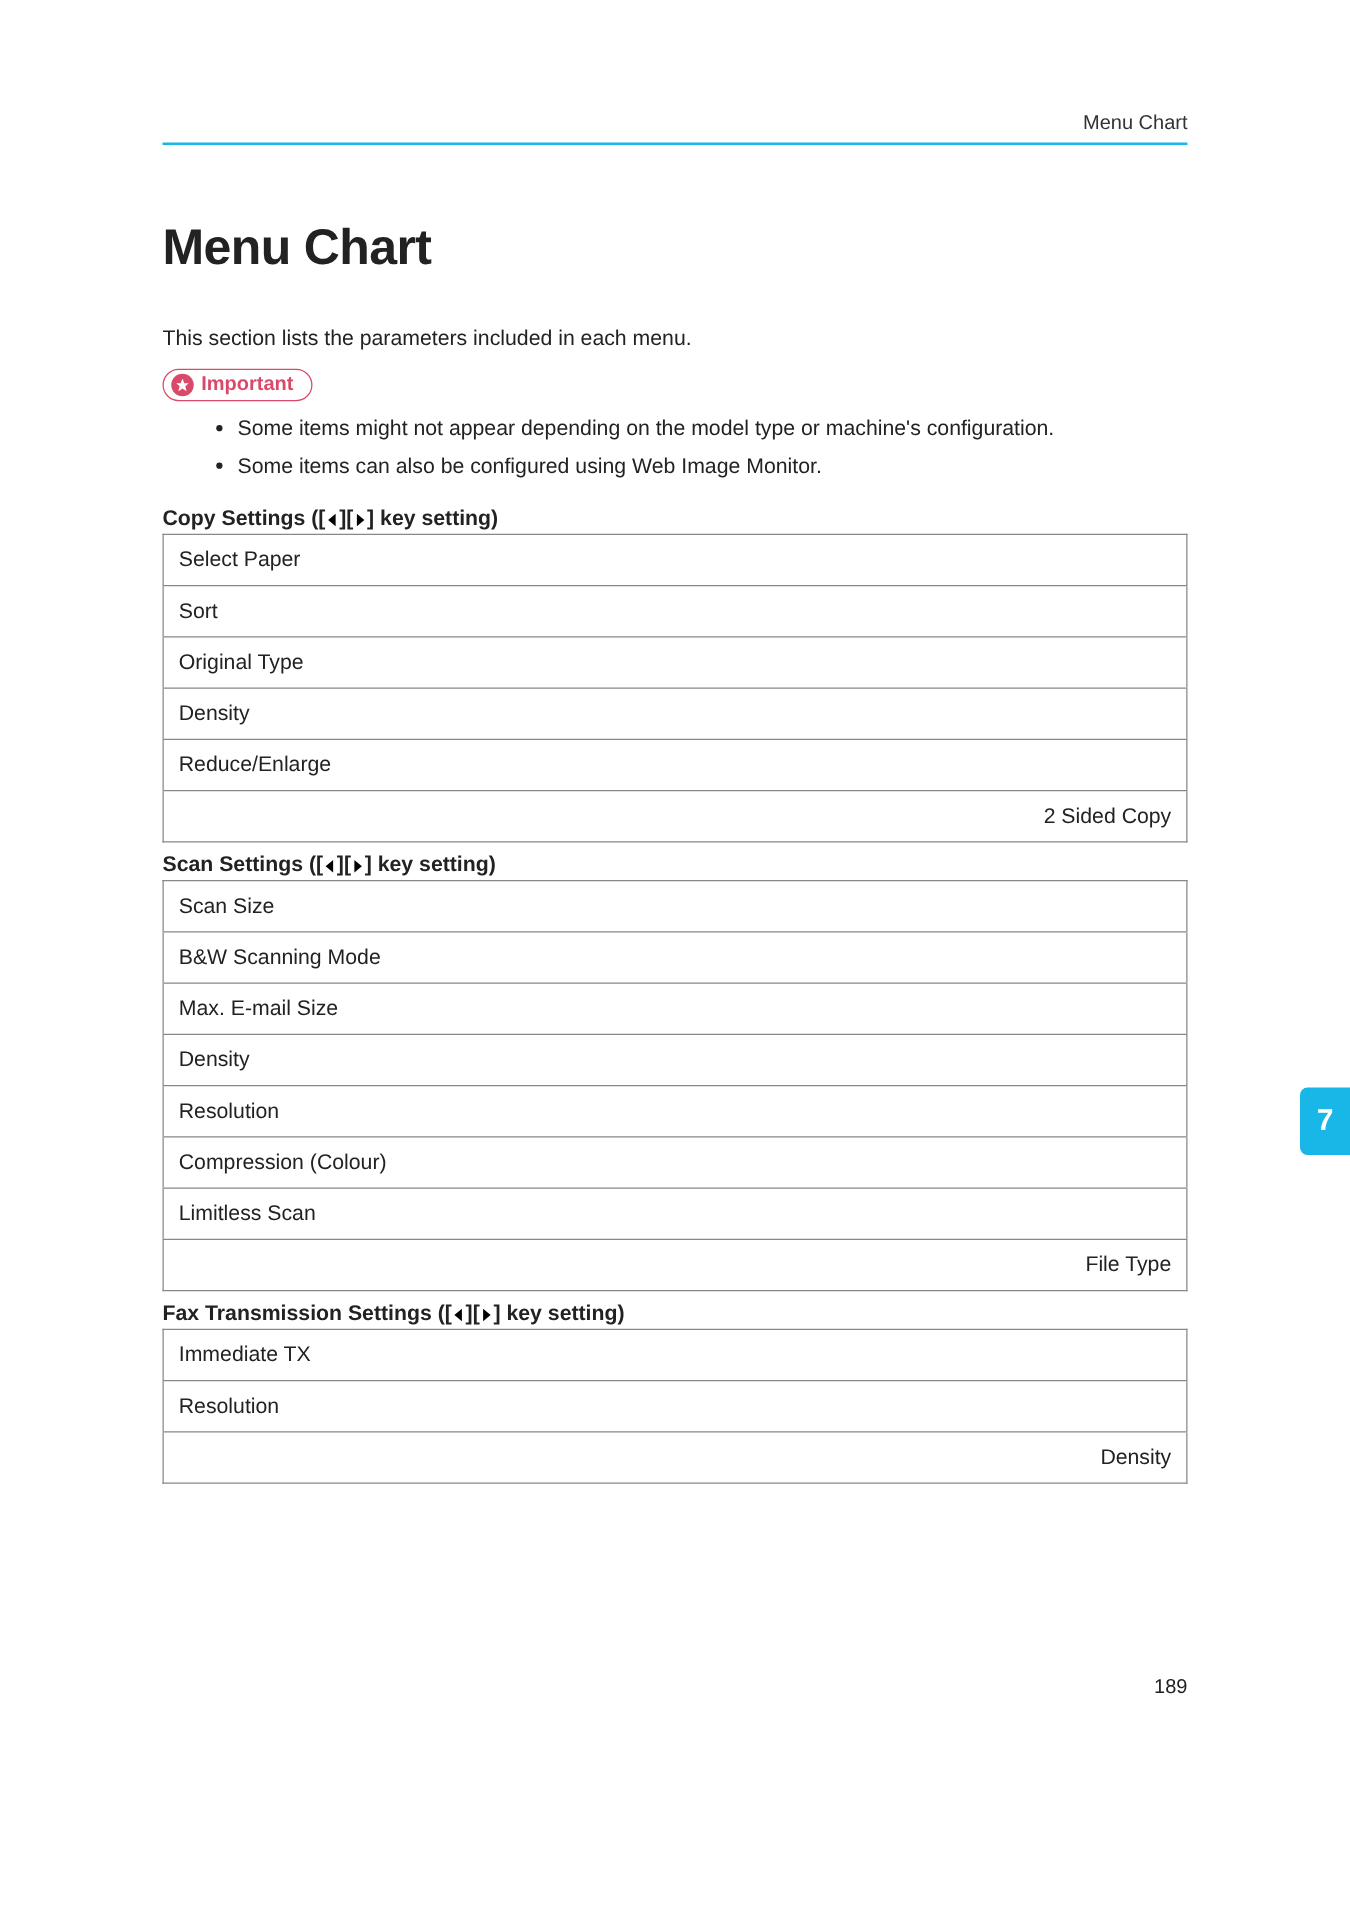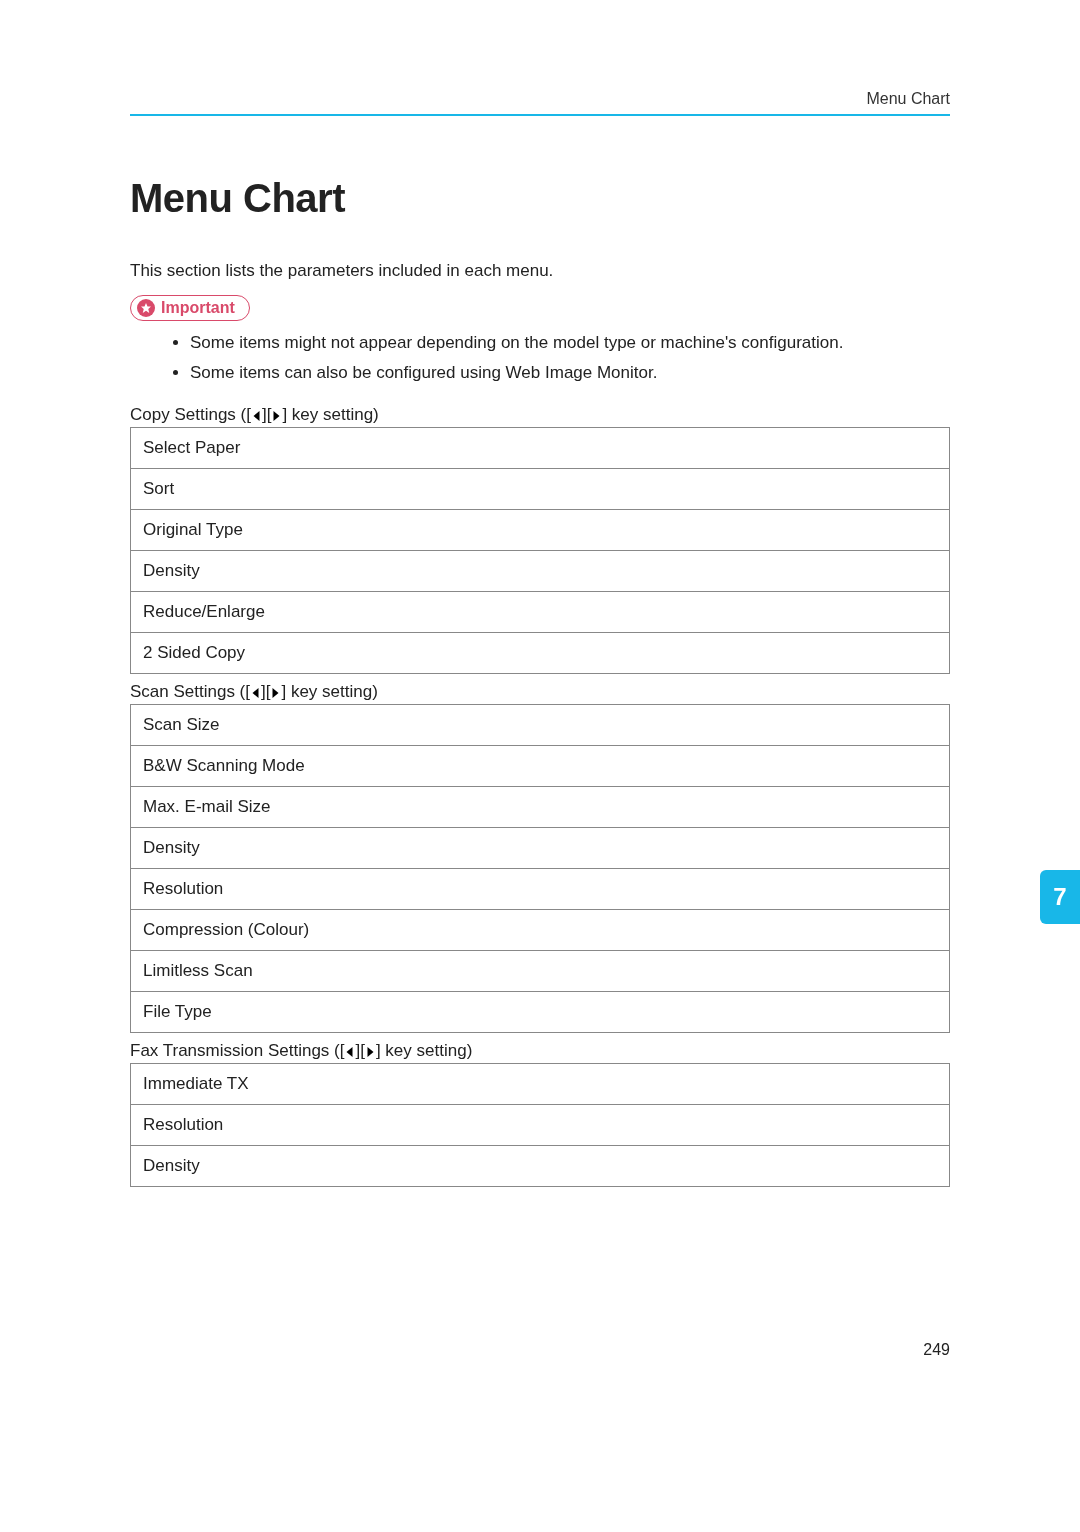--- a/index.html
+++ b/index.html
@@ -8,26 +8,26 @@
   .header-title { text-align: right; font-size: 16px; color: #333; }
   .rule { border: none; border-top: 2px solid #18b7e8; margin-top: 6px; margin-bottom: 60px; }
   h1 { font-size: 40px; font-weight: 700; margin-bottom: 40px; letter-spacing: -0.5px; }
   .intro { font-size: 17px; margin-bottom: 14px; }
   .important-pill { display: inline-flex; align-items: center; border: 1px solid #d94a6a; border-radius: 16px; padding: 3px 14px 3px 6px; margin-bottom: 12px; text-align: center; }
   .pill-icon { width: 18px; height: 18px; border-radius: 50%; background: #d94a6a; display: inline-flex; align-items: center; justify-content: center; margin-right: 6px; }
   .pill-icon svg { width: 12px; height: 12px; }
   .pill-text { color: #d94a6a; font-weight: 700; font-size: 16px; }
   .bullets { list-style: disc; margin-left: 60px; margin-bottom: 22px; }
   .bullets li { font-size: 17px; font-weight: 400; margin-bottom: 10px; }
-  .section-heading { font-size: 17px; font-weight: 400; margin-top: 8px; margin-bottom: 2px; }
+  .section-heading { font-size: 17px; font-weight: 700; margin-top: 8px; margin-bottom: 2px; }
   .arrow-icon { display: inline-flex; vertical-align: -2px; }
   .arrow-icon svg { width: 11px; height: 12px; }
   .menu-table { width: 100%; border: 1px solid #888; border-collapse: collapse; }
   .menu-table td { border-bottom: 1px solid #888; padding: 10px 12px; font-size: 17px; }
-  .menu-table tr:last-child td { border-bottom: none; }
+  .menu-table tr:last-child td { border-bottom: none; text-align: right; }
   .side-tab { position: absolute; right: 0; top: 870px; width: 40px; height: 54px; background: #18b7e8; border-top-left-radius: 6px; border-bottom-left-radius: 6px; color: #fff; font-size: 24px; font-weight: 700; display: flex; align-items: center; justify-content: center; }
   .page-number { position: absolute; right: 130px; bottom: 72px; font-size: 16px; }
 </style>
 </head>
 <body>
 
 <div class="page">
 
   <div class="header-title">Menu Chart</div>
   <hr class="rule">
@@ -146,14 +146,14 @@
     <tr>
           <td>Resolution</td>
         </tr>
     <tr>
           <td>Density</td>
         </tr>
   </tbody>
     </table>
 
   <div class="side-tab">7</div>
-  <div class="page-number">249</div>
+  <div class="page-number">189</div>
 </div>
 
 </body></html>

